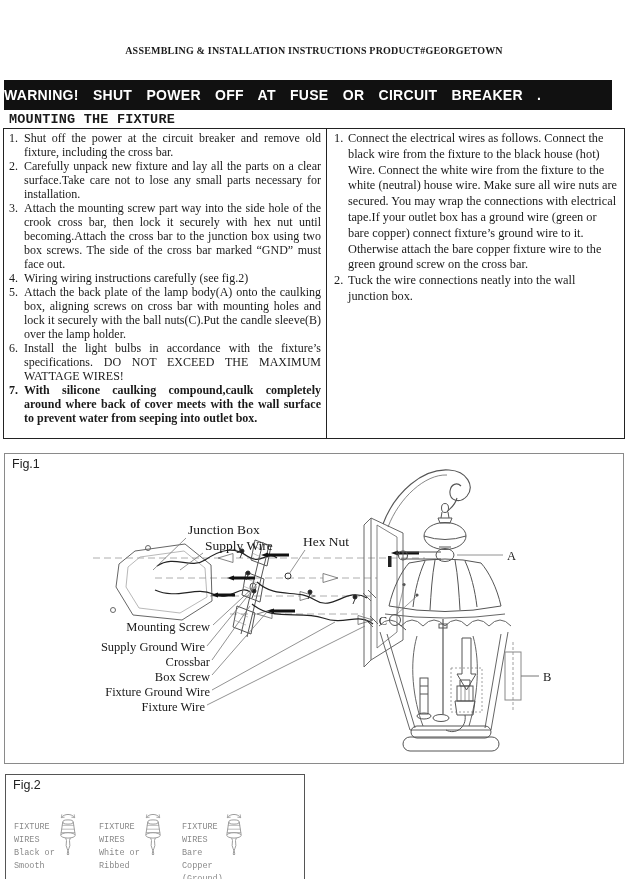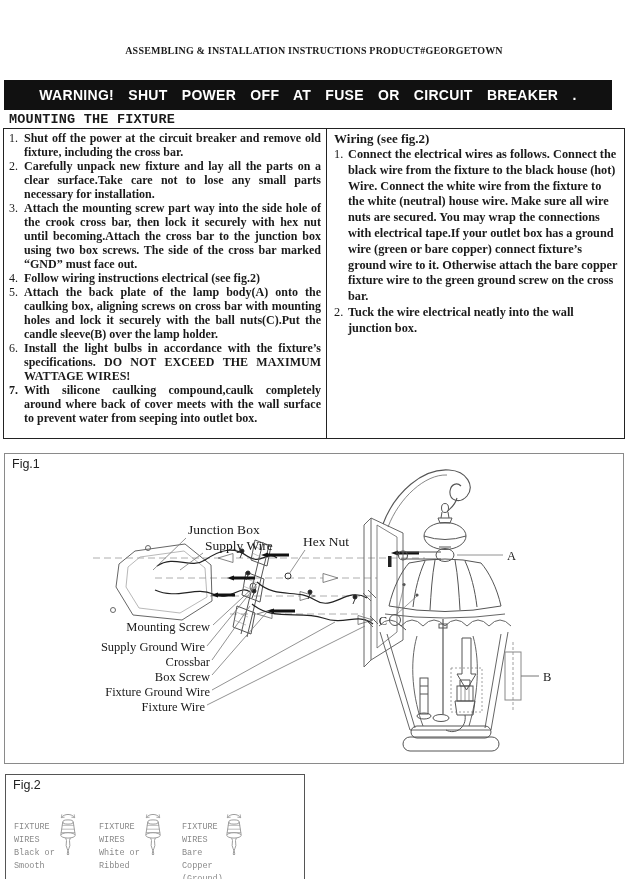--- a/index.html
+++ b/index.html
@@ -6,37 +6,37 @@
   body{
     width:628px;height:879px;background:#fff;color:#1a1a1a;
     font-family:"Liberation Serif",serif;position:relative;overflow:hidden;
   }
   .title{
     text-align:center;font-weight:bold;font-size:10px;line-height:17.5px;
     padding-top:7px;white-space:pre;letter-spacing:.2px;
   }
   .warning{
     background:#111;color:#fff;font-family:"Liberation Sans",sans-serif;
-    font-weight:bold;font-size:14px;text-align:center;height:30px;line-height:30px;
+    font-weight:bold;font-size:14px;text-align:left;height:30px;line-height:30px;
     margin:3px 16px 0 4px;word-spacing:10px;letter-spacing:.3px;white-space:nowrap;
   }
   .section-header{
     font-weight:bold;font-size:13.5px;padding:2px 0 1px 9px;letter-spacing:.2px;font-family:Liberation Mono, monospace;
   }
   .cols{display:flex;border:1px solid #222;margin:0 3px;height:311px;box-sizing:border-box;}
   .col-left{width:323px;border-right:1px solid #222;padding:2px 5px 0 5px;box-sizing:border-box;}
   .col-right{flex:1;padding:2px 6px 0 7px;box-sizing:border-box;}
   .col-heading{font-weight:bold;font-size:13px;line-height:16px;}
   .step{display:flex;}
   .col-left .step{font-size:12px;line-height:14px;}
   .col-left .step-text{text-align:justify;}
   .col-right .step{font-size:12.3px;line-height:15.8px;}
   .step-num{flex:0 0 15px;}
   .col-right .step-num{flex:0 0 14px;}
-  .step-text{flex:1;font-weight:bold;}
+  .step-text{flex:1;}
   .step.bold{font-weight:bold;}
   .figbox{position:relative;box-sizing:border-box;}
   .fig1{border:1px solid #8a8a8a;margin:14px 4px 0 4px;height:311px;}
   .fig2{border:1px solid #555;margin:10px 0 0 5px;width:300px;height:141px;}
   .fig-caption{
     position:absolute;top:3px;left:7px;font-family:"Liberation Sans",sans-serif;
     font-size:12.5px;color:#222;
   }
   .diagram{position:absolute;left:0;top:0;width:100%;height:100%;}
   .wire-groups{position:absolute;left:0;top:36px;right:0;bottom:0;}
@@ -72,46 +72,45 @@
         <div class="step">
           <span class="step-num">2.</span>
           <span class="step-text">Carefully unpack new fixture and lay all the parts on a clear surface.Take care not to lose any small parts necessary for installation.</span>
         </div>
         <div class="step">
           <span class="step-num">3.</span>
           <span class="step-text">Attach the mounting screw part way into the side hole of the crook cross bar, then lock it securely with hex nut until becoming.Attach the cross bar to the junction box using two box screws. The side of the cross bar marked “GND” must face out.</span>
         </div>
         <div class="step">
           <span class="step-num">4.</span>
-          <span class="step-text">Follow wiring instructions electrical (see fig.2)</span>
+          <span class="step-text">Wiring wiring instructions carefully (see fig.2)</span>
         </div>
         <div class="step">
           <span class="step-num">5.</span>
           <span class="step-text">Attach the back plate of the lamp body(A) onto the caulking box, aligning screws on cross bar with mounting holes and lock it securely with the ball nuts(C).Put the candle sleeve(B) over the lamp holder.</span>
         </div>
         <div class="step">
           <span class="step-num">6.</span>
           <span class="step-text">Install the light bulbs in accordance with the fixture’s specifications. DO NOT EXCEED THE MAXIMUM WATTAGE WIRES!</span>
         </div>
         <div class="step bold">
           <span class="step-num">7.</span>
           <span class="step-text">With silicone caulking compound,caulk completely around where back of cover meets with the wall surface to prevent water from seeping into outlet box.</span>
         </div>
       </div>
   </div>
   <div class="col-right">
-    <div class="col-heading">Wiring (see fig.2)</div>
     <div>
         <div class="step">
           <span class="step-num">1.</span>
           <span class="step-text">Connect the electrical wires as follows. Connect the black wire from the fixture to the black house (hot) Wire. Connect the white wire from the fixture to the white (neutral) house wire. Make sure all wire nuts are secured. You may wrap the connections with electrical tape.If your outlet box has a ground wire (green or bare copper) connect fixture’s ground wire to it. Otherwise attach the bare copper fixture wire to the green ground screw on the cross bar.</span>
         </div>
         <div class="step">
           <span class="step-num">2.</span>
-          <span class="step-text">Tuck the wire electrical neatly into the wall junction box.</span>
+          <span class="step-text">Tuck the wire connections neatly into the wall junction box.</span>
         </div>
       </div>
   </div>
 </div>
 
 <div class="figbox fig1">
   <svg class="diagram" viewBox="0 0 618 309">
 
     <g stroke="#999" stroke-width="0.8" stroke-dasharray="7 4" fill="none">
       <path d="M88,104 H420"></path>

